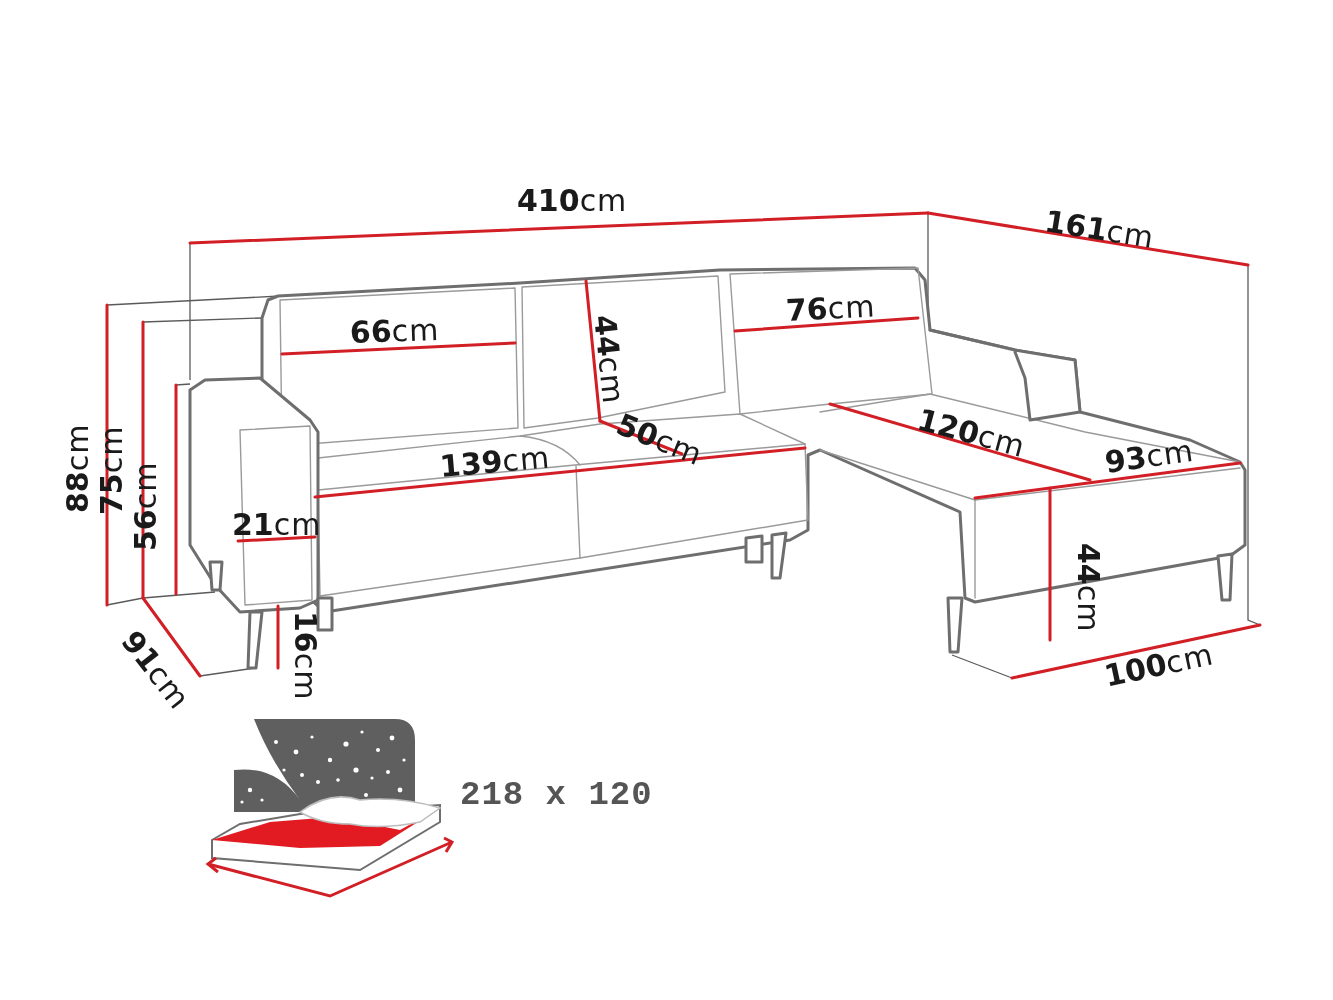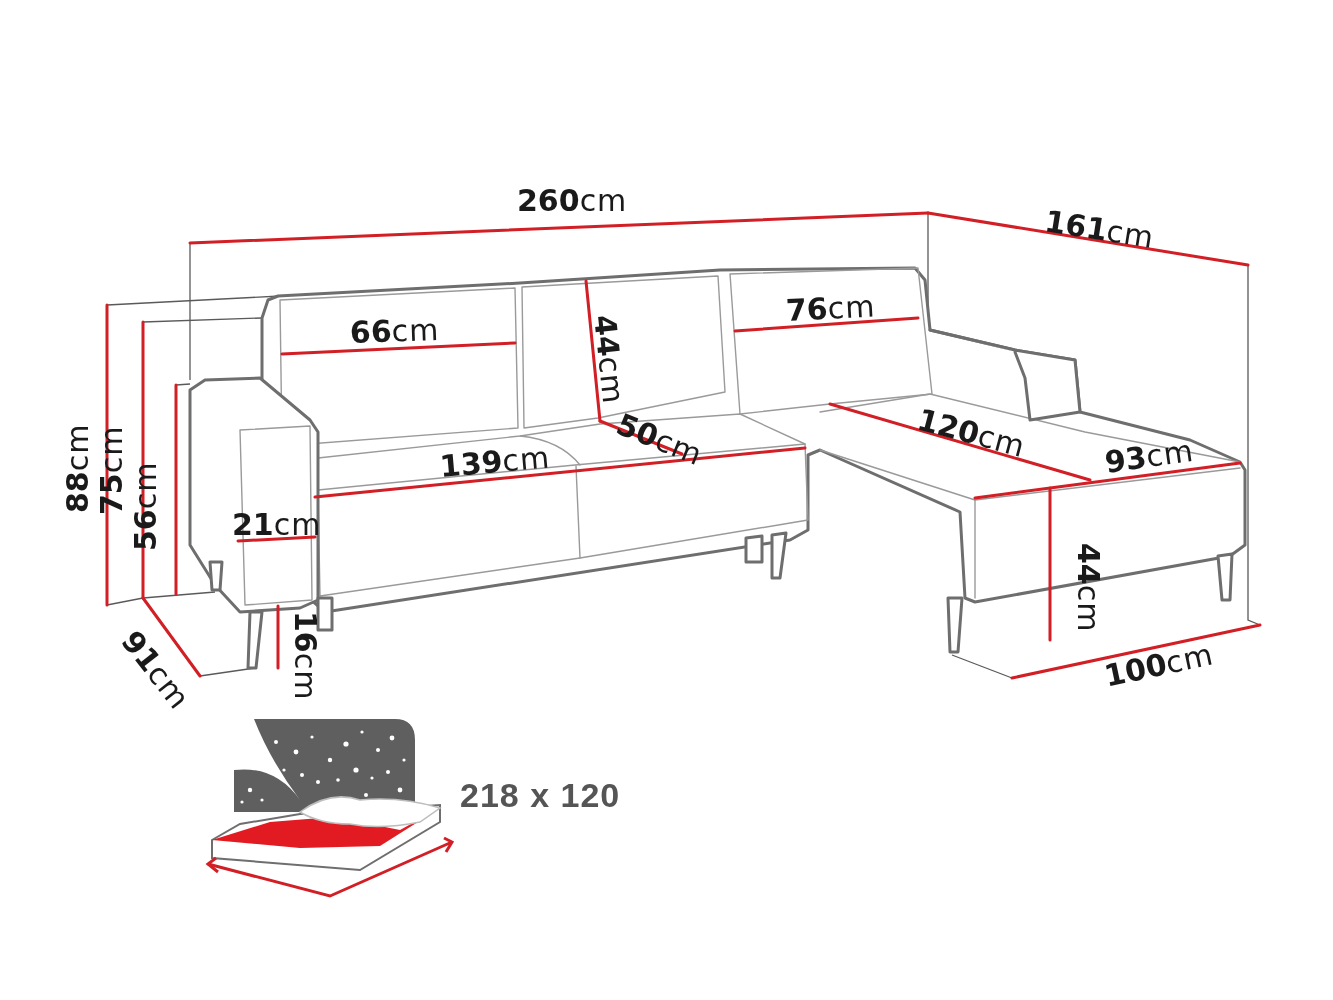--- a/index.html
+++ b/index.html
@@ -69,21 +69,21 @@
       font-family: "DejaVu Sans", sans-serif;
       letter-spacing: 1px;
     }
     .bed-caption {
       position: absolute;
       left: 460px;
       top: 776px;
       font-size: 34px;
       color: #555555;
       font-weight: bold;
-      font-family: Liberation Sans, sans-serif;
+      font-family: Liberation Mono, monospace;
       white-space: nowrap;
       letter-spacing: 1px;
     }
   </style>
 </head>
 <body>
 
 <svg id="diagram" viewBox="0 0 1333 1000" xmlns="http://www.w3.org/2000/svg">
 
   <g>
@@ -182,21 +182,21 @@
     <path d="M212,840 L240,824 L300,814 L440,805 L440,822 L360,870 L212,858 Z" fill="#ffffff" stroke="#6e6e6e" stroke-width="2"></path>
     <path d="M212,840 L270,822 L320,818 L360,822 L400,830 L440,808 L380,846 L300,848 Z" fill="#e21b22"></path>
     <path d="M300,812 Q330,790 360,800 Q400,796 440,808 L420,822 Q380,830 350,824 Q320,824 300,812 Z" fill="#ffffff" stroke="#bdbdbd" stroke-width="1.5"></path>
     <polyline points="208,864 330,896 452,842" fill="none" stroke="#d21f26" stroke-width="3"></polyline>
     <polyline points="216,858 208,864 218,872" fill="none" stroke="#d21f26" stroke-width="3"></polyline>
     <polyline points="444,838 452,842 446,852" fill="none" stroke="#d21f26" stroke-width="3"></polyline>
   </g>
 </svg>
 
 <div class="lbl" style="left:517px; top:186px;">
-  <span class="num">260</span><span class="unit">cm</span>
+  <span class="num">410</span><span class="unit">cm</span>
 </div>
 <div class="lbl" style="left:1045px; top:206px; transform: rotate(9deg);">
   <span class="num">161</span><span class="unit">cm</span>
 </div>
 <div class="lbl" style="left:350px; top:318px; transform: rotate(-2deg);">
   <span class="num">66</span><span class="unit">cm</span>
 </div>
 <div class="lbl" style="left:604px; top:300px; transform: rotate(84deg);">
   <span class="num">44</span><span class="unit">cm</span>
 </div>

